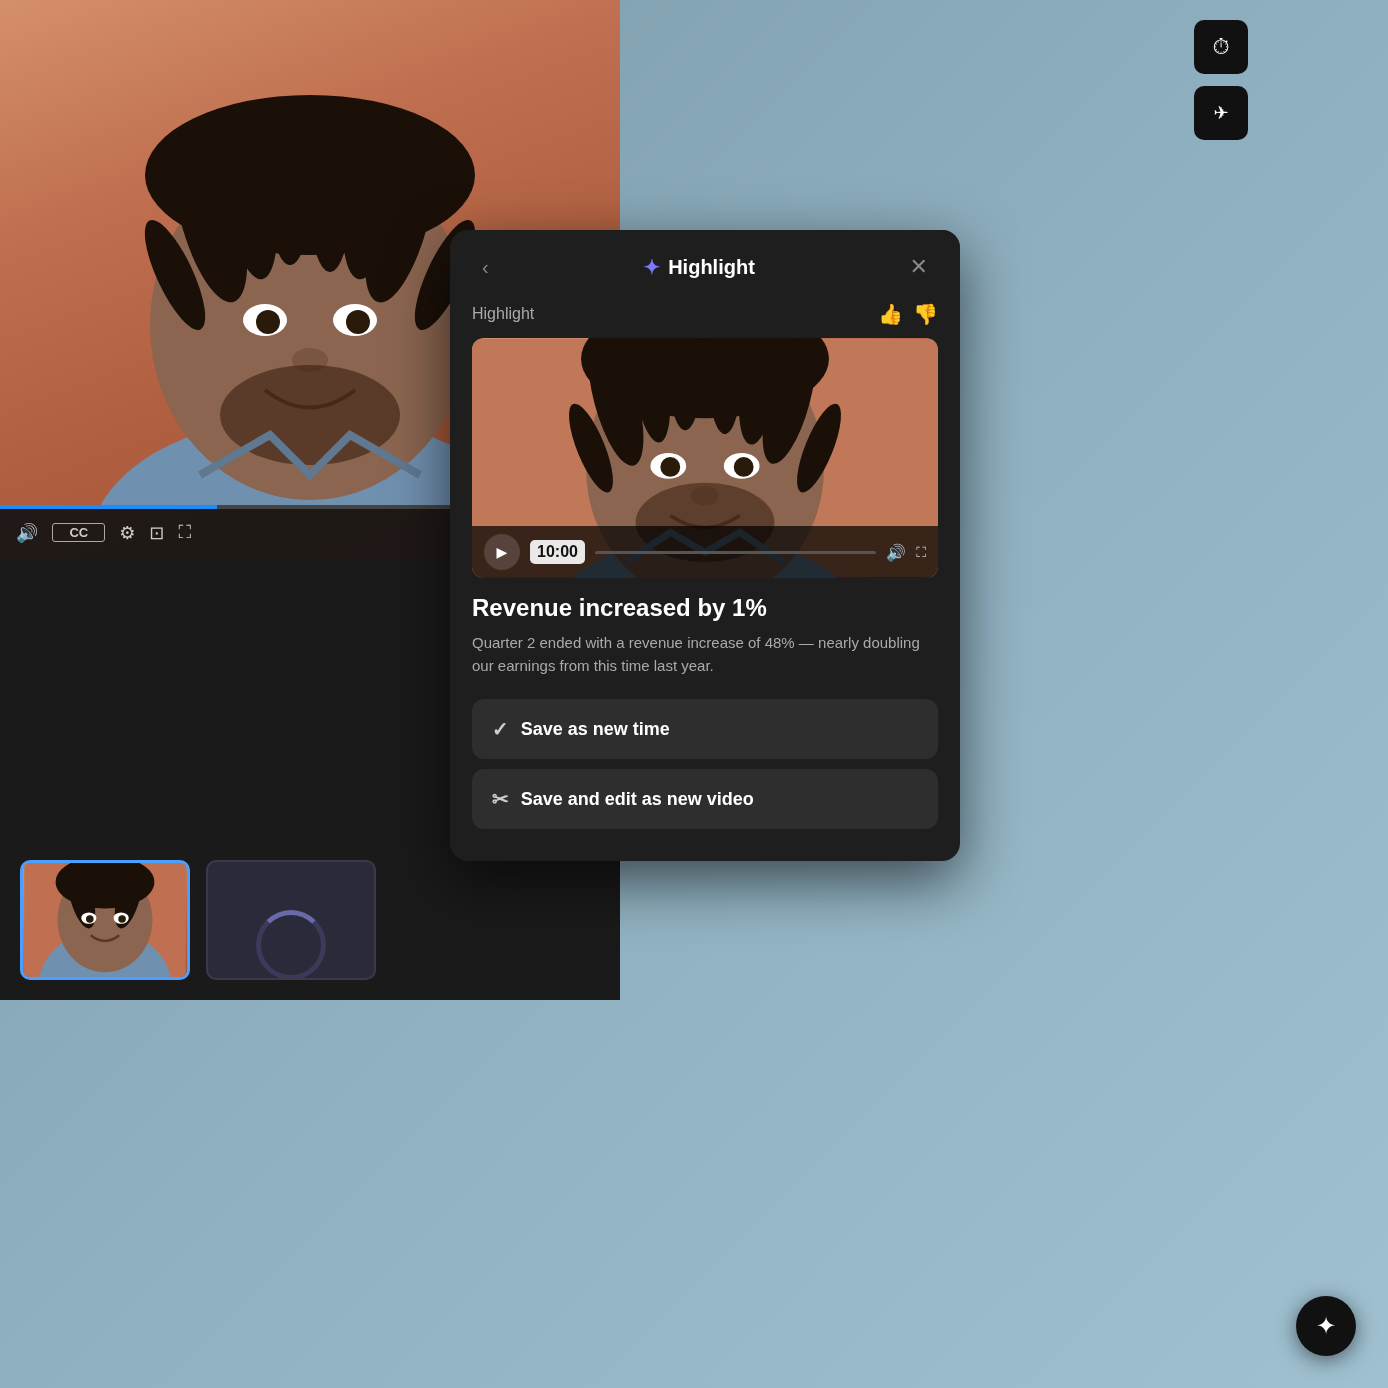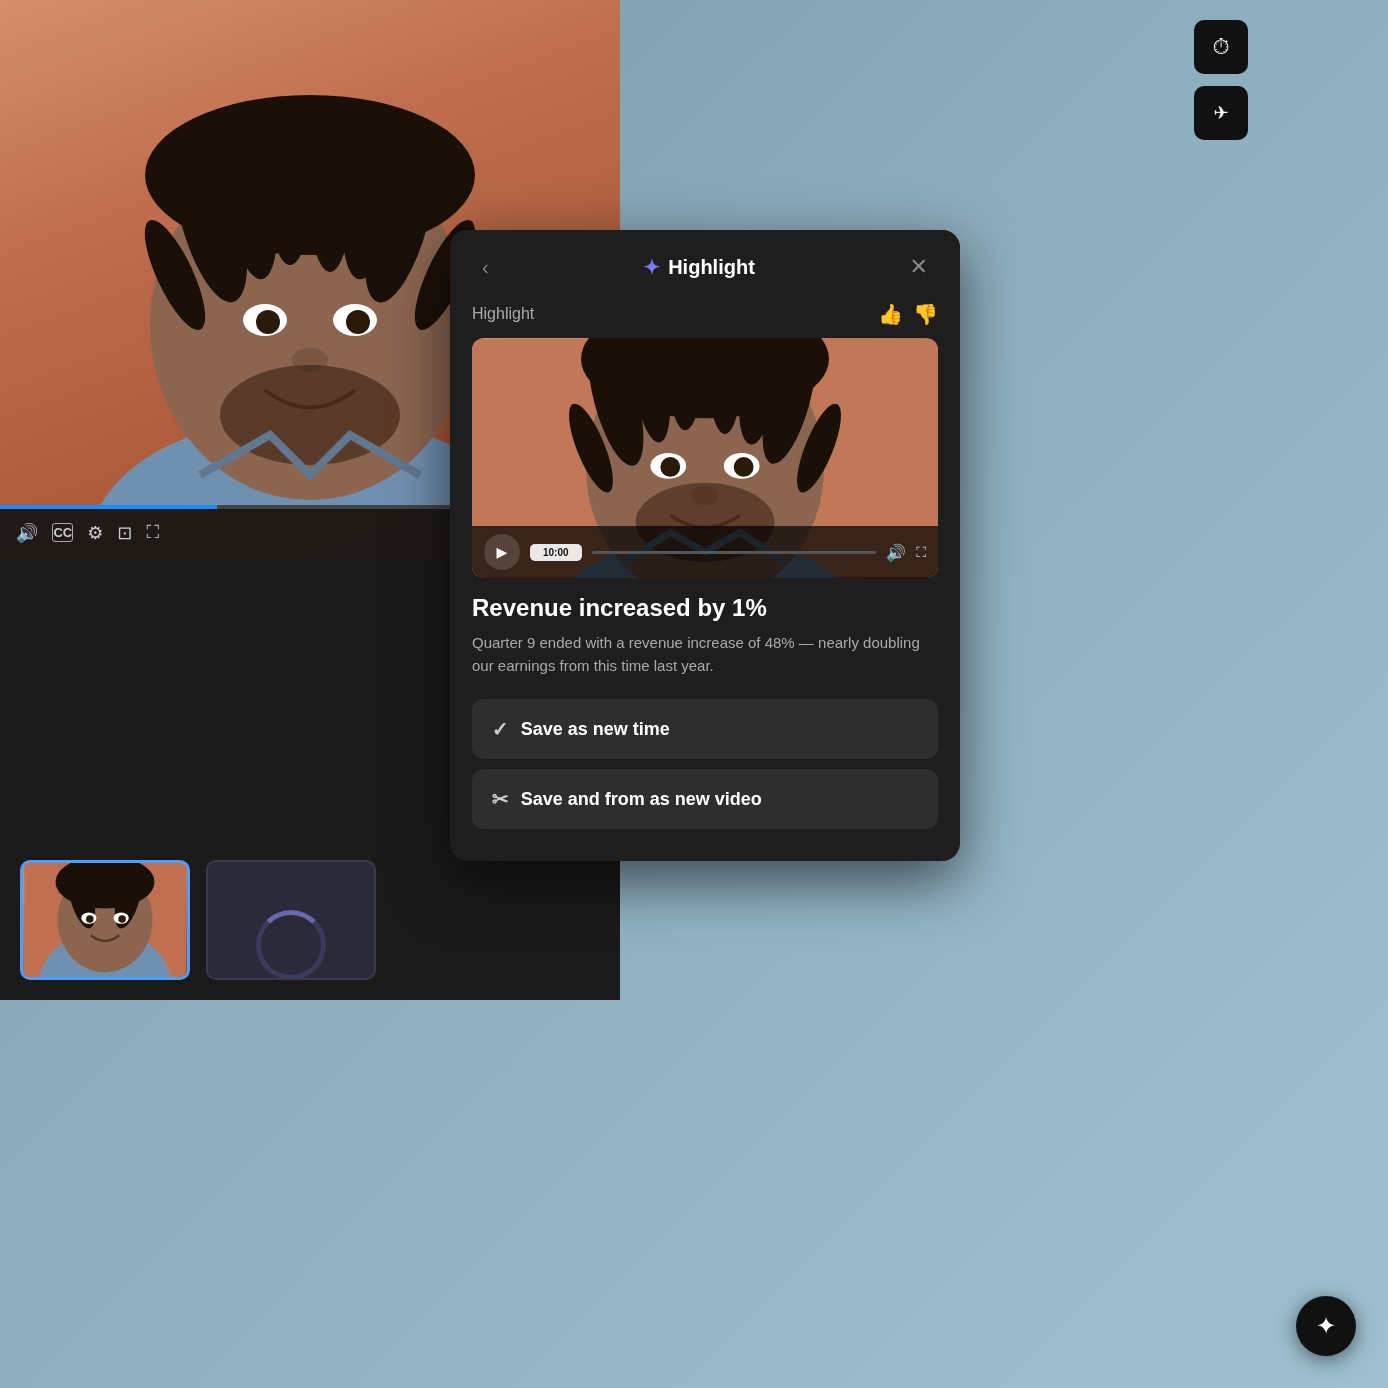--- a/index.html
+++ b/index.html
@@ -262,23 +262,23 @@
       align-items: center;
       justify-content: center;
       cursor: pointer;
       color: white;
       font-size: 14px;
     }
 
     .time-badge {
       background: rgba(255,255,255,0.9);
       color: #111;
-      font-size: 10px;
+      font-size: 16px;
       font-weight: 600;
-      padding: 3px 13px;
+      padding: 3px 7px;
       border-radius: 5px;
     }
 
     .video-progress {
       flex: 1;
       height: 3px;
       background: #555;
       border-radius: 2px;
       position: relative;
     }
@@ -413,21 +413,21 @@
 
       <path d="M200 510 L270 470 L310 510 L350 470 L420 510" stroke="#607890" stroke-width="8" fill="none"></path>
     </svg>
   </div>
 
   <div class="video-controls-bar">
     <div class="progress-bar-container">
       <div class="progress-fill"></div>
     </div>
     <span class="control-icon">🔊</span>
-    <span class="control-icon" style="font-size:13px;font-weight:bold;border:1.5px solid #aaa;padding:1px 0;border-radius:3px;color:#ccc;">CC</span>
+    <span class="control-icon" style="font-size:13px;font-weight:bold;border:1.5px solid #aaa;padding:1px 16px;border-radius:3px;color:#ccc;">CC</span>
     <span class="control-icon">⚙</span>
     <span class="control-icon">⊡</span>
     <span class="control-icon">⛶</span>
   </div>
 </div>
 
 <div class="right-toolbar">
   <div class="toolbar-icon-btn">
     <span>⏱</span>
   </div>
@@ -522,29 +522,29 @@
         <span class="time-badge">10:00</span>
         <div class="video-progress">
           <div class="video-progress-fill"></div>
         </div>
         <span class="video-volume-btn">🔊</span>
         <span class="video-fullscreen-btn">⛶</span>
       </div>
     </div>
 
     <div class="revenue-title">Revenue increased by 1%</div>
-    <div class="revenue-desc">Quarter 9 ended with a revenue increase of 48% — nearly doubling our earnings from this time last year.</div>
+    <div class="revenue-desc">Quarter 2 ended with a revenue increase of 48% — nearly doubling our earnings from this time last year.</div>
 
     <button class="action-btn">
       <span class="action-btn-icon">✓</span>
       <span>Save as new time</span>
     </button>
 
     <button class="action-btn">
       <span class="action-btn-icon">✂</span>
-      <span>Save and from as new video</span>
+      <span>Save and edit as new video</span>
     </button>
   </div>
 </div>
 
 <div class="sparkle-fab">
   <span>✦</span>
 </div>
 
 </body></html>

